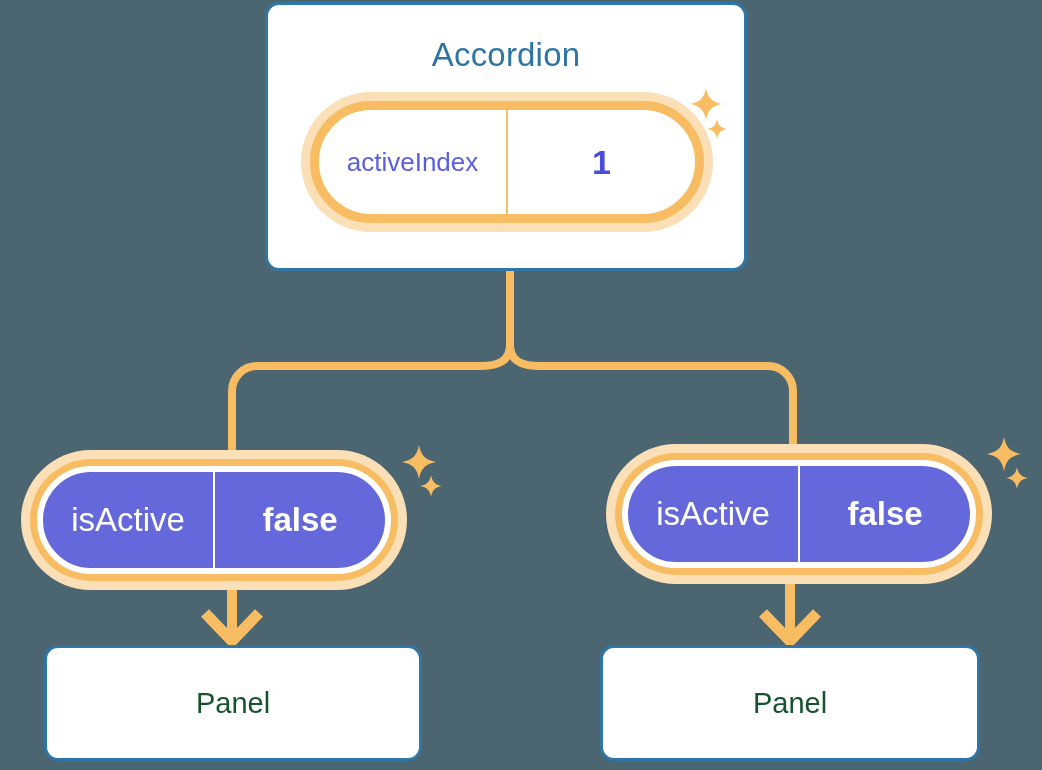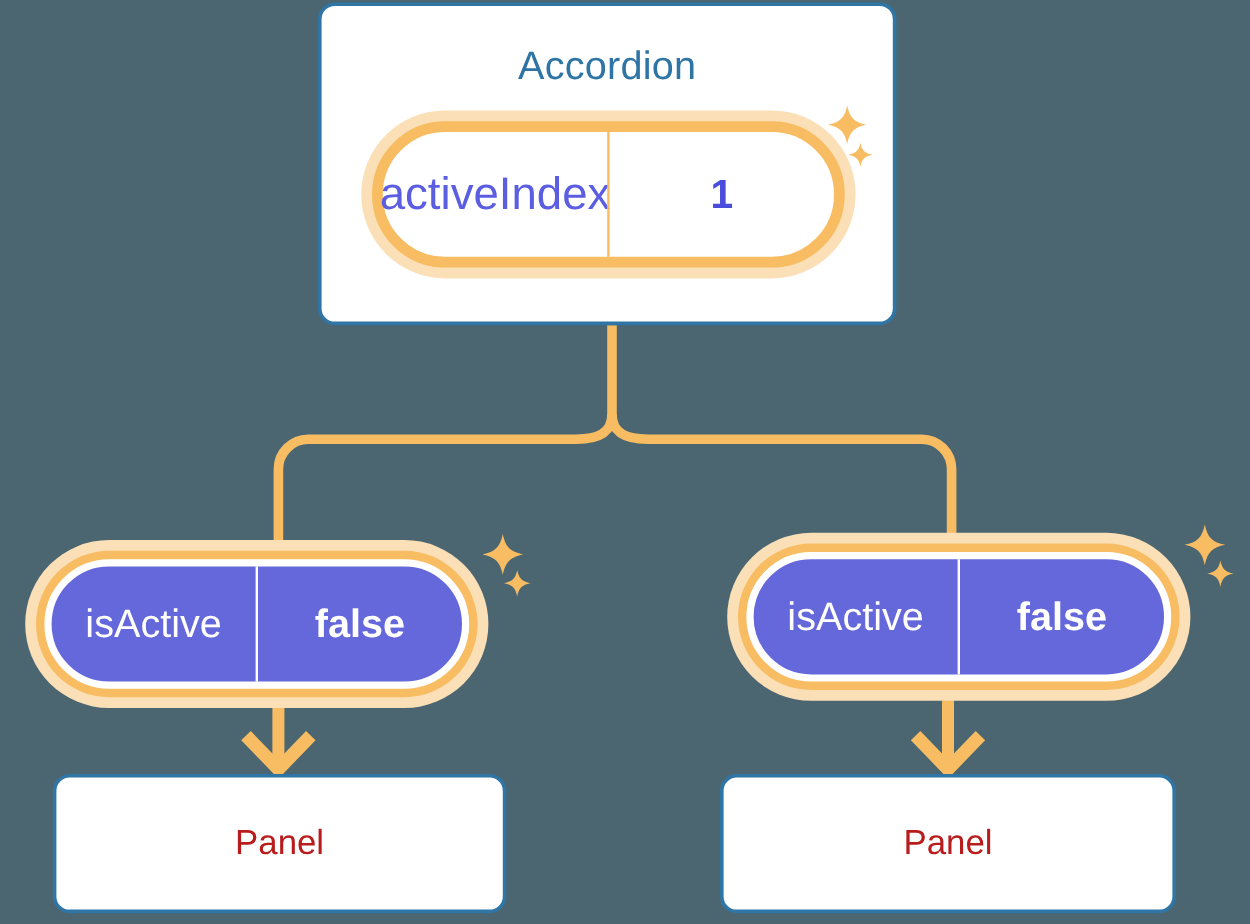--- a/index.html
+++ b/index.html
@@ -74,21 +74,21 @@
   }
   #pill-activeindex .pill {
     width: 100%;
     height: 100%;
     background: #ffffff;
     border: 9px solid #f8bd63;
     box-shadow: 0 0 0 9px #fbdfb6;
   }
   #pill-activeindex .pill-key {
     color: #5b5ee0;
-    font-size: 38px;
+    font-size: 26px;
   }
   #pill-activeindex .pill-val {
     color: #4a4ddb;
     font-size: 34px;
     font-weight: bold;
   }
   #pill-activeindex .pill-divider {
     background: #f8bd63;
   }
 
@@ -159,21 +159,21 @@
     top: 645px;
     width: 380px;
     height: 116px;
   }
   .panel-label {
     position: absolute;
     left: 0; right: 0;
     top: 50%;
     transform: translateY(-50%);
     text-align: center;
-    color: #b91c1c;
+    color: #14532d;
     font-size: 29px;
   }
 </style>
 </head>
 <body>
 
 <div id="stage">
 
   <svg id="connectors" viewBox="0 0 1042 770" width="1042" height="770" aria-hidden="true">
 

